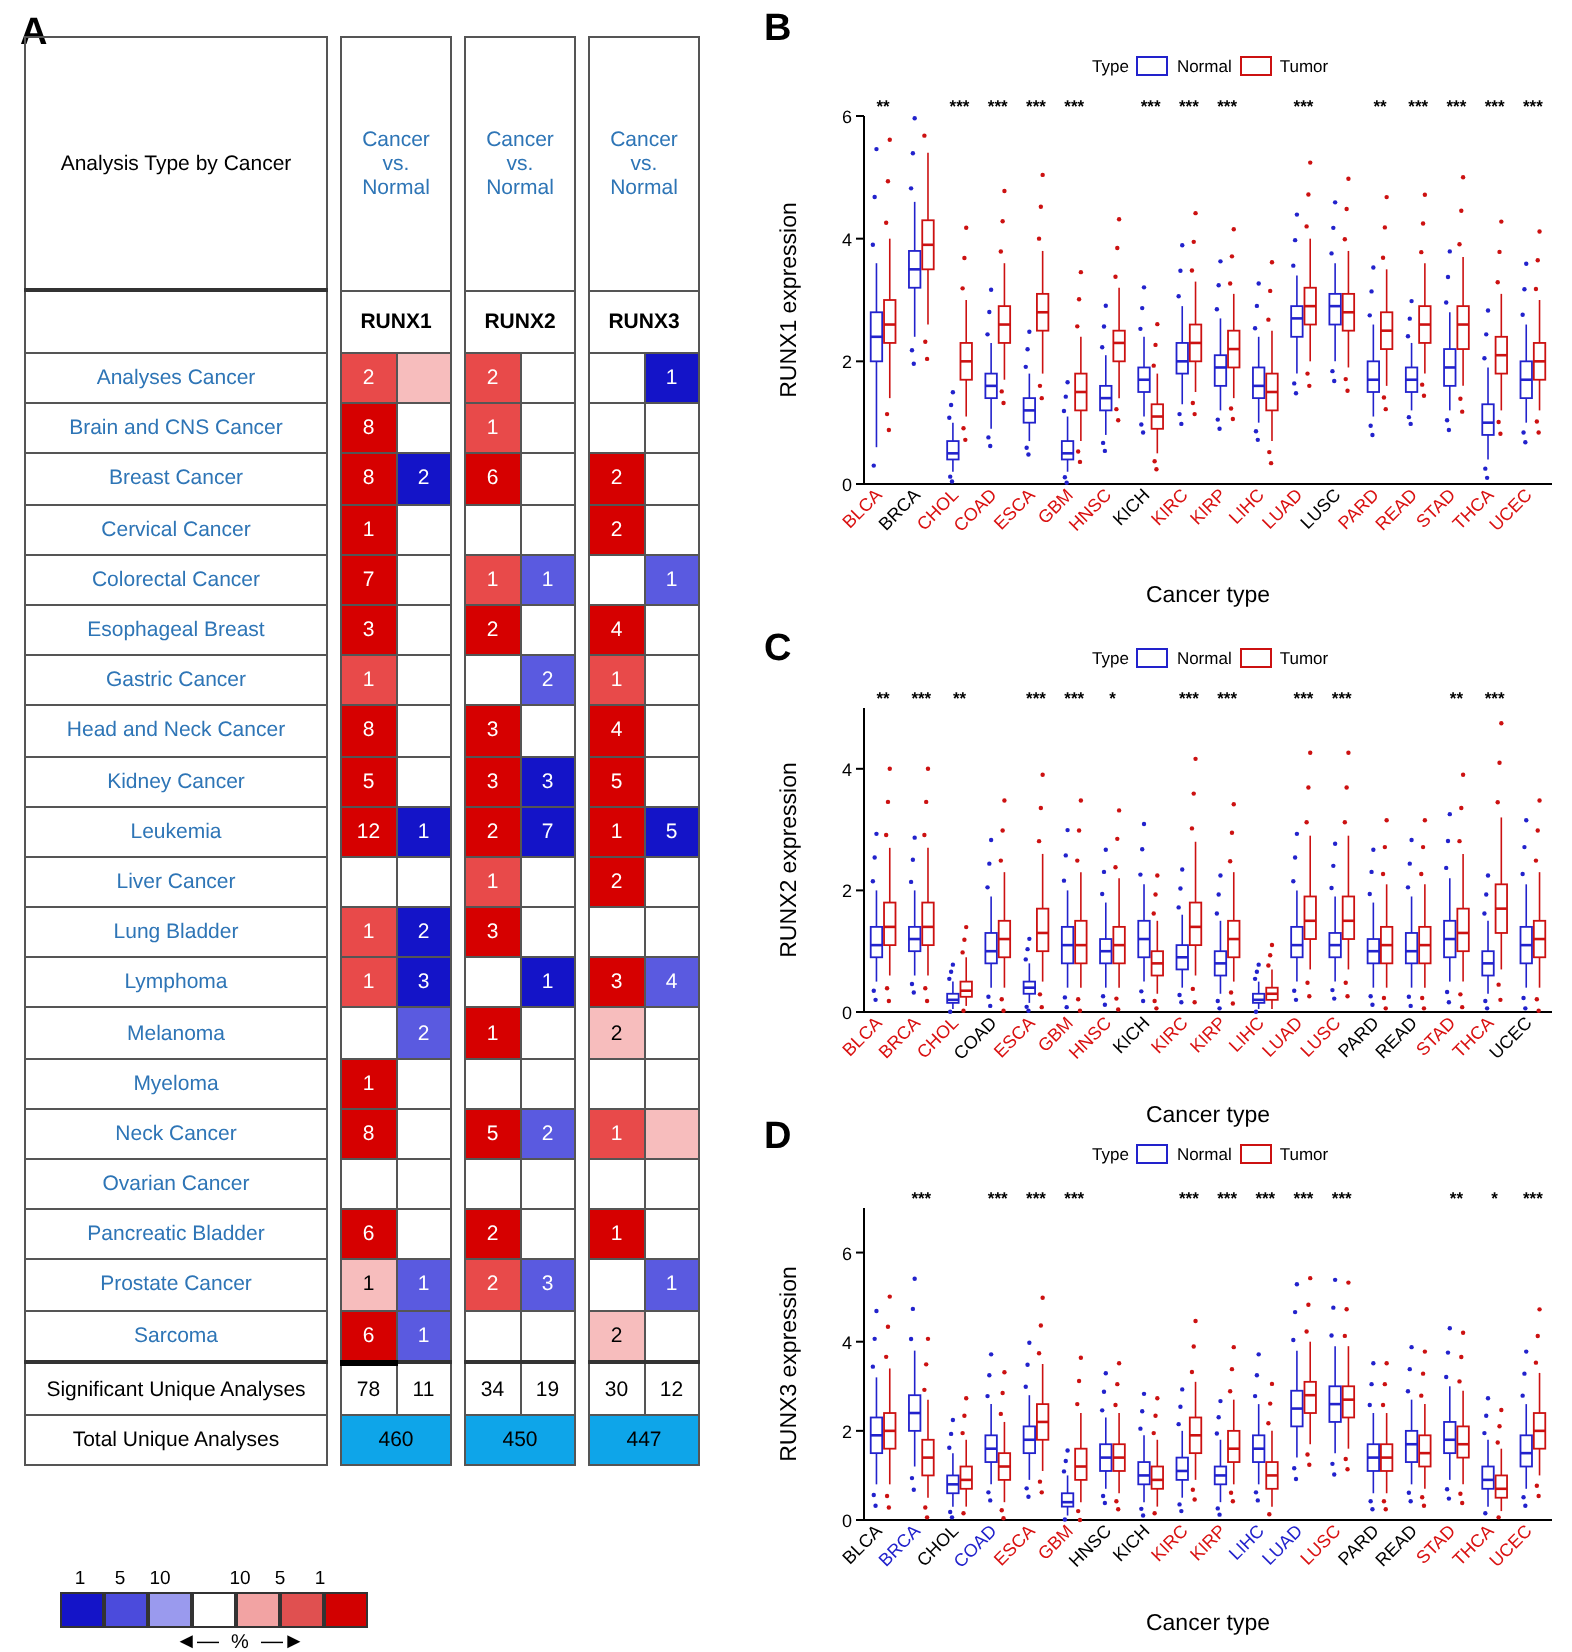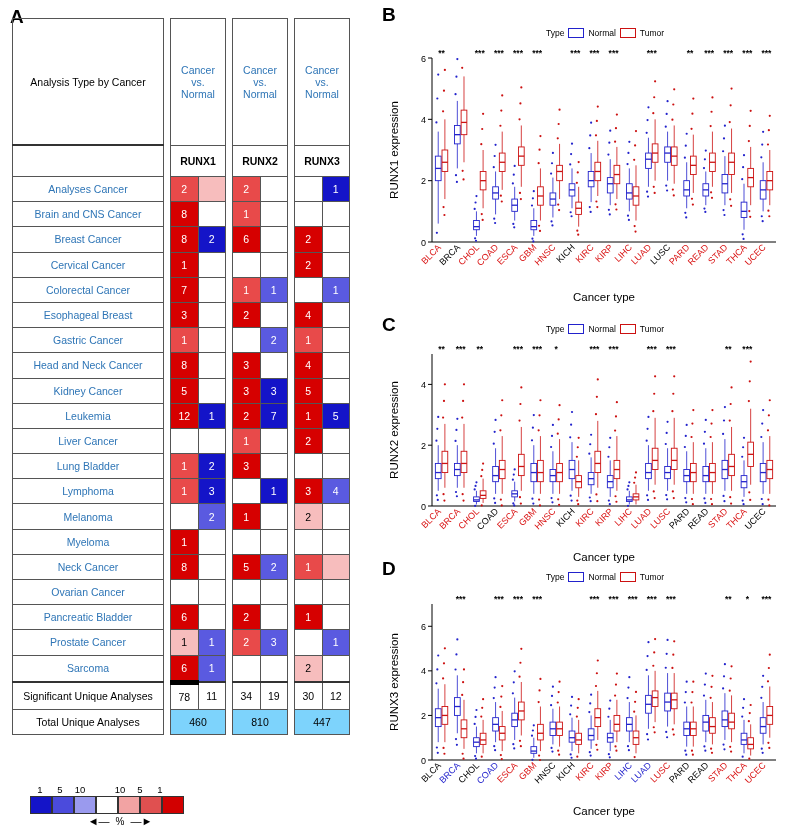--- a/index.html
+++ b/index.html
@@ -10,21 +10,21 @@
   .oncotbl{border-collapse:collapse;table-layout:fixed;}
   .oncotbl td{border:1px solid #555;padding:0;font-size:10.5px;text-align:center;vertical-align:middle;}
   .hdr-label{width:150px;height:125px;font-size:11px;color:#000;text-align:center;}
   .gap{border:none !important;width:6px;}
   .cvn{font-size:10.5px;color:#2E75B6;line-height:1.15;height:72px;width:53px;}
   .gene{font-weight:bold;font-size:11.5px;color:#000;height:30px;}
   .rowlabel{color:#2E75B6;font-size:10.5px;text-align:right;padding-right:5px;height:24.2px;width:150px;}
   .cell{width:26.5px;height:24.2px;color:#fff;font-size:10.5px;font-weight:normal;}
   .sumlabel{text-align:left;padding-left:3px;font-size:10px;color:#000;height:24px;}
   .sumcell{font-size:10.5px;color:#000;background:#fff;height:24px;}
-  .sumspan{font-size:10.5px;color:#000;background:#7dd3fc;height:24px;}
+  .sumspan{font-size:10.5px;color:#000;background:#0ea5e9;height:24px;}
   
   #legendA{position:absolute;left:18px;top:766px;width:180px;}
   .lgnums{display:flex;font-size:9.5px;color:#000;}
   .lgnums span{width:20px;text-align:center;}
   .lgboxes{display:flex;margin-top:1px;}
   .lgboxes i{width:20px;height:16px;display:block;border:1px solid #333;}
   .lgfoot{display:flex;align-items:center;justify-content:center;font-size:10px;margin-top:1px;}
   .arrowL,.arrowR{font-size:11px;}
   
   .boxpanel{position:absolute;}
@@ -299,35 +299,35 @@
           <td class="gap"></td>
           <td class="cell" style="background:#ffffff;color:transparent"></td>
           <td class="cell" style="background:#ffffff;color:transparent"></td>
           <td class="gap"></td>
           <td class="cell" style="background:#f7bdbd;color:#000">2</td>
           <td class="cell" style="background:#ffffff;color:transparent"></td>
         </tr>
         <tr>
           <td class="sumlabel" style="border-top:2px solid #333">Significant Unique Analyses</td>
           <td class="gap"></td>
-          <td class="sumcell" style="border-top:5px solid #000000">78</td>
+          <td class="sumcell" style="border-top:3px solid #000000">78</td>
           <td class="sumcell" style="border-top:2px solid #333">11</td>
           <td class="gap"></td>
           <td class="sumcell" style="border-top:2px solid #333">34</td>
           <td class="sumcell" style="border-top:2px solid #333">19</td>
           <td class="gap"></td>
           <td class="sumcell" style="border-top:2px solid #333">30</td>
           <td class="sumcell" style="border-top:2px solid #333">12</td>
         </tr>
         <tr>
           <td class="sumlabel">Total Unique Analyses</td>
           <td class="gap"></td>
           <td class="sumspan" colspan="2">460</td>
           <td class="gap"></td>
-          <td class="sumspan" colspan="2">810</td>
+          <td class="sumspan" colspan="2">450</td>
           <td class="gap"></td>
           <td class="sumspan" colspan="2">447</td>
         </tr>
       </tbody>
     </table>
 
   <div id="legendA">
     <div class="lgnums">
       <span>1</span>
       <span>5</span>

